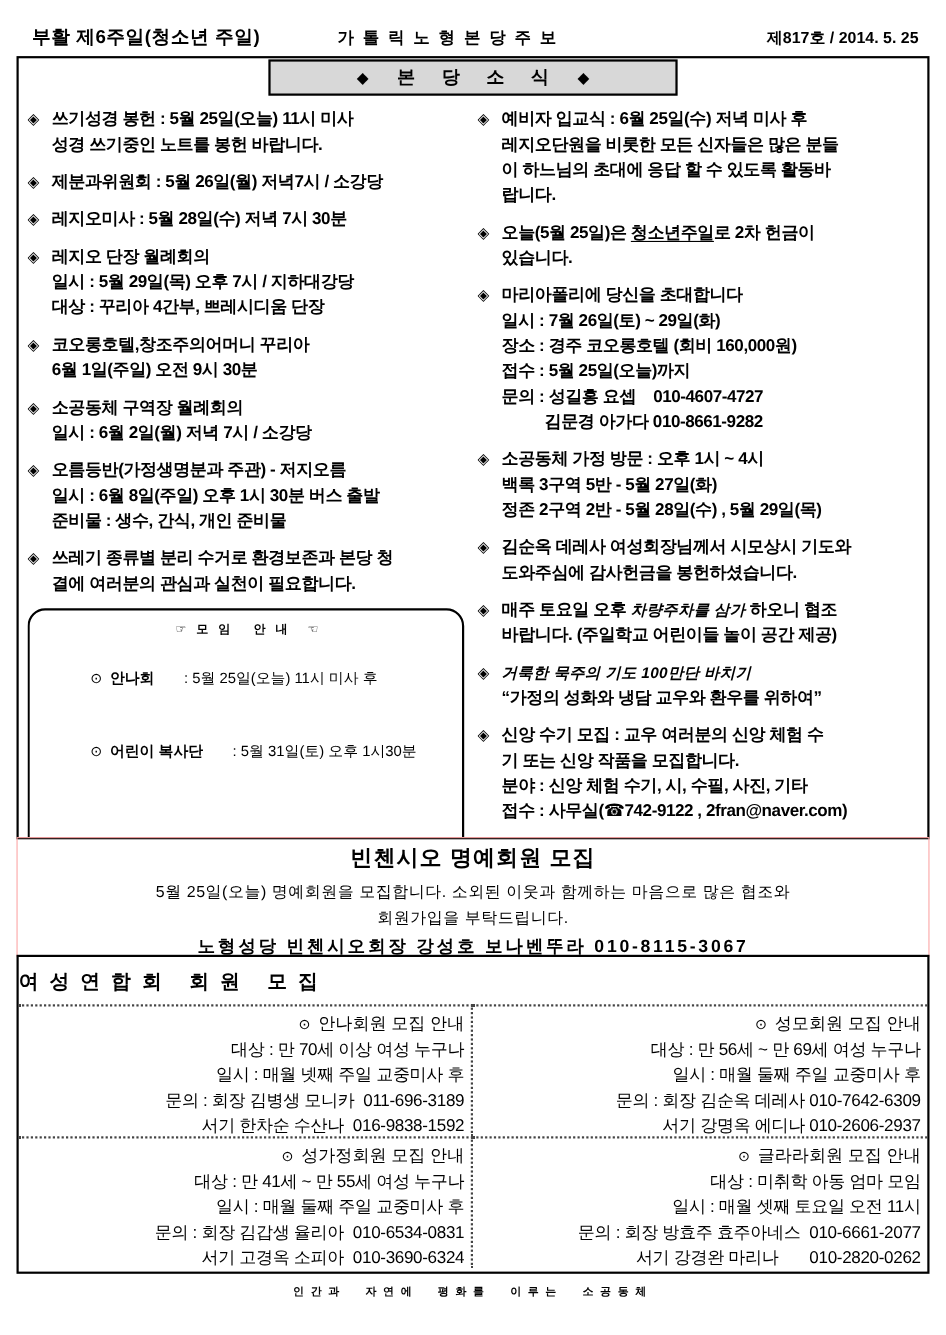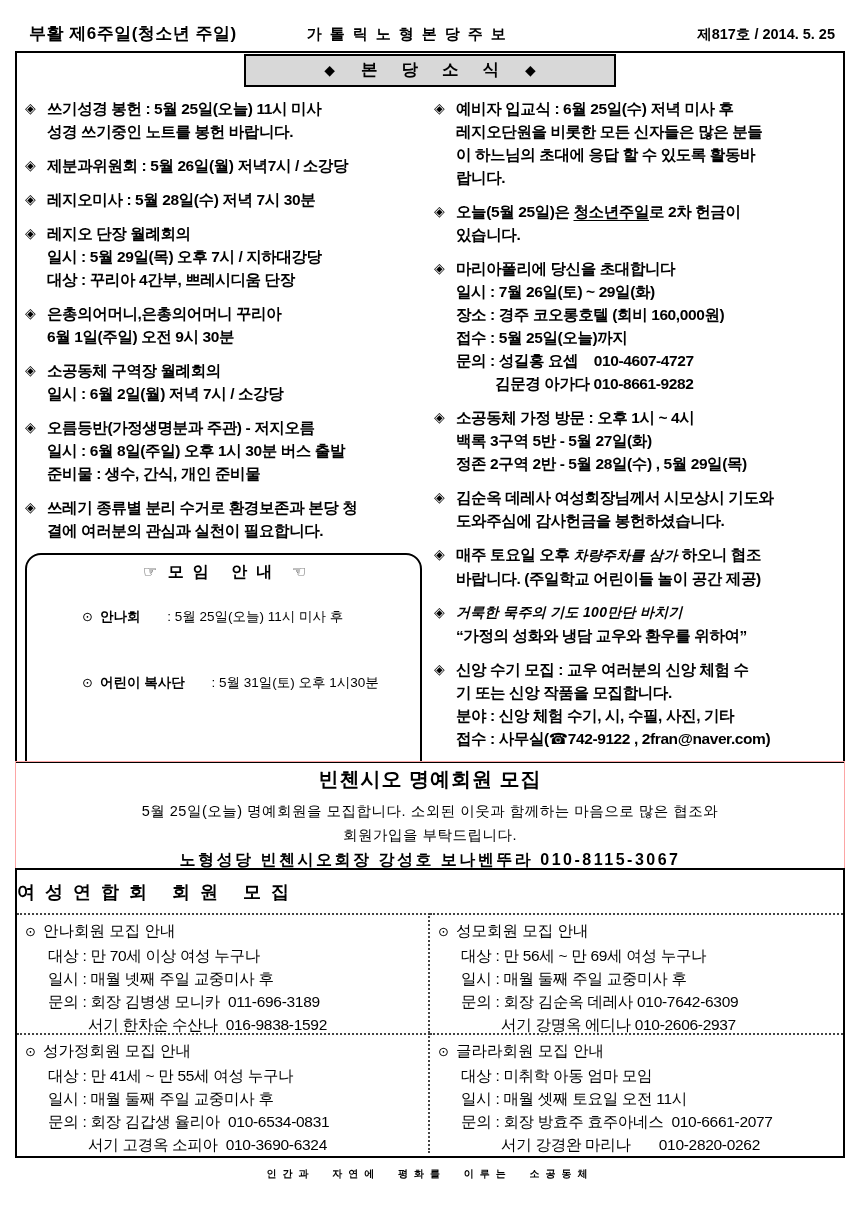--- a/index.html
+++ b/index.html
@@ -32,38 +32,38 @@
   .item{display:flex;margin-bottom:11px;}
   .blt{flex:0 0 22px;font-size:14px;line-height:23px;}
   .itx{flex:1;min-width:0;}
   .ln{font-size:15.5px;font-weight:700;line-height:23px;white-space:pre-wrap;letter-spacing:-0.4px;}
   .u{text-decoration:underline;text-underline-offset:3px;}
   .scr{font-style:italic;font-size:14px;letter-spacing:0.3px;}
   .quote{font-weight:700;}
 
   
   .meet-box{border:2px solid #000;border-radius:16px;padding:5px 8px 6px 10px;margin:2px 4px 0 0;}
-  .mb-title{text-align:center;font-weight:700;font-size:16px;line-height:24px;}
+  .mb-title{text-align:center;font-weight:700;font-size:11px;line-height:24px;}
   .mb-title-text{letter-spacing:9px;margin:0 6px;}
   .mb-item{font-size:13.5px;line-height:22px;white-space:pre-wrap;}
   .mb-label{font-weight:700;}
   .mb-rest{font-weight:400;padding-left:23px;}
   .cblt{margin-right:7px;font-size:13px;}
 
   
   .v-box{border:1px solid #fca5a5;margin-top:-2px;height:109px;box-sizing:border-box;
          text-align:center;overflow:hidden;}
   .v-title{font-size:20px;font-weight:700;margin:4px 0 6px 0;letter-spacing:1px;}
   .v-line{font-size:14.5px;line-height:24px;letter-spacing:0.5px;}
   .v-sig{font-size:16px;font-weight:700;letter-spacing:2.5px;margin-top:3px;}
 
   
   .w-box{border:2px solid #000;margin-top:-2px;height:290px;box-sizing:border-box;overflow:hidden;}
   .w-title{text-align:left;font-weight:700;font-size:18px;letter-spacing:10px;padding:10px 0 9px 0;}
-  .w-grid{display:grid;grid-template-columns:1fr 1fr;}
+  .w-grid{display:grid;grid-template-columns:1fr 1fr;text-align:right;}
   .w-cell{border-top:2px dotted #444;padding:4px 6px 6px 8px;height:120px;box-sizing:border-box;overflow:hidden;}
   .w-cell:nth-child(odd){border-right:2px dotted #444;}
   .w-cell-title{font-size:15.5px;line-height:24px;}
   .w-ln{font-size:15.5px;line-height:23px;margin-left:23px;white-space:pre-wrap;letter-spacing:-0.3px;}
 
   .footer{text-align:center;font-weight:700;font-size:10px;letter-spacing:6px;word-spacing:9px;
           padding:9px 0 0 0;}
 </style>
 </head>
 <body>
@@ -114,21 +114,21 @@
           <div class="itx">
             <div class="ln">레지오 단장 월례회의</div>
             <div class="ln">일시 : 5월 29일(목) 오후 7시 / 지하대강당</div>
             <div class="ln">대상 : 꾸리아 4간부, 쁘레시디움 단장</div>
           </div>
         </div>
 
         <div class="item">
           <span class="blt">◈</span>
           <div class="itx">
-            <div class="ln">은총의어머니,은총의어머니 꾸리아</div>
+            <div class="ln">코오롱호텔,창조주의어머니 꾸리아</div>
             <div class="ln">6월 1일(주일) 오전 9시 30분</div>
           </div>
         </div>
 
         <div class="item">
           <span class="blt">◈</span>
           <div class="itx">
             <div class="ln">소공동체 구역장 월례회의</div>
             <div class="ln">일시 : 6월 2일(월) 저녁 7시 / 소강당</div>
           </div>

